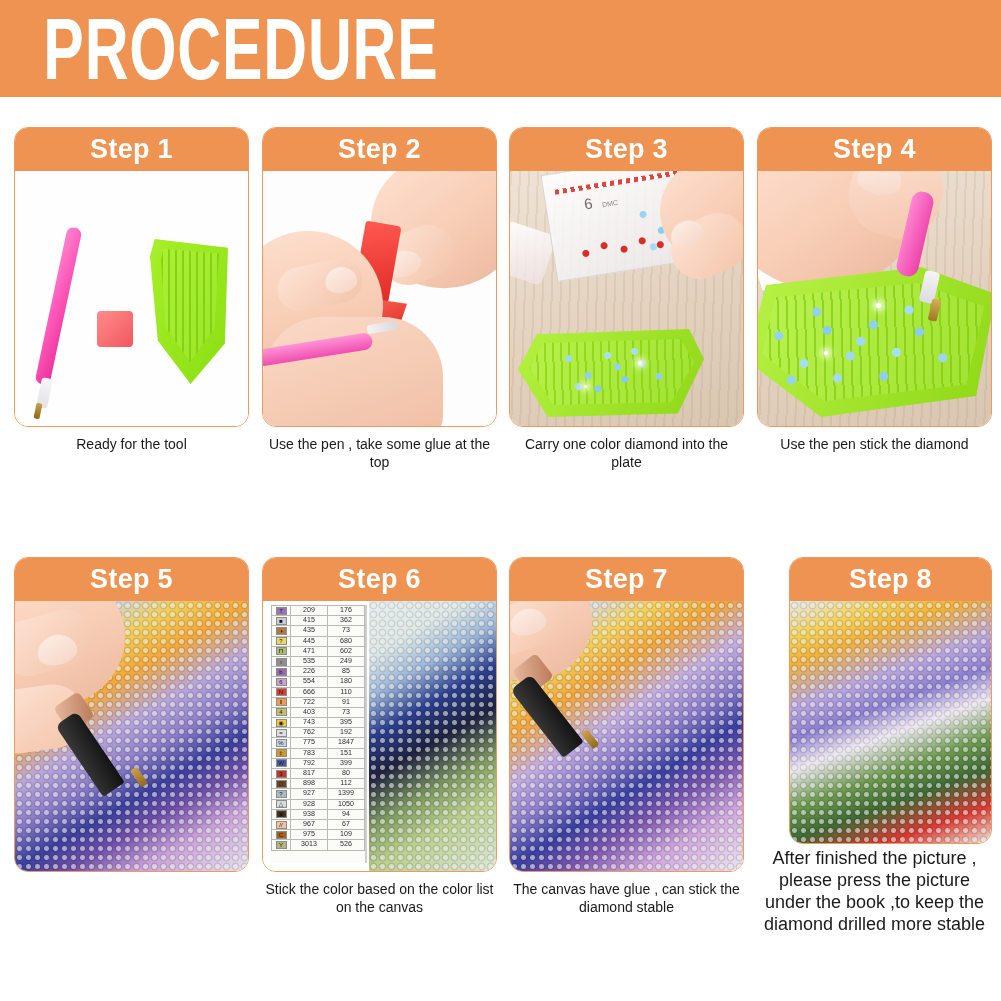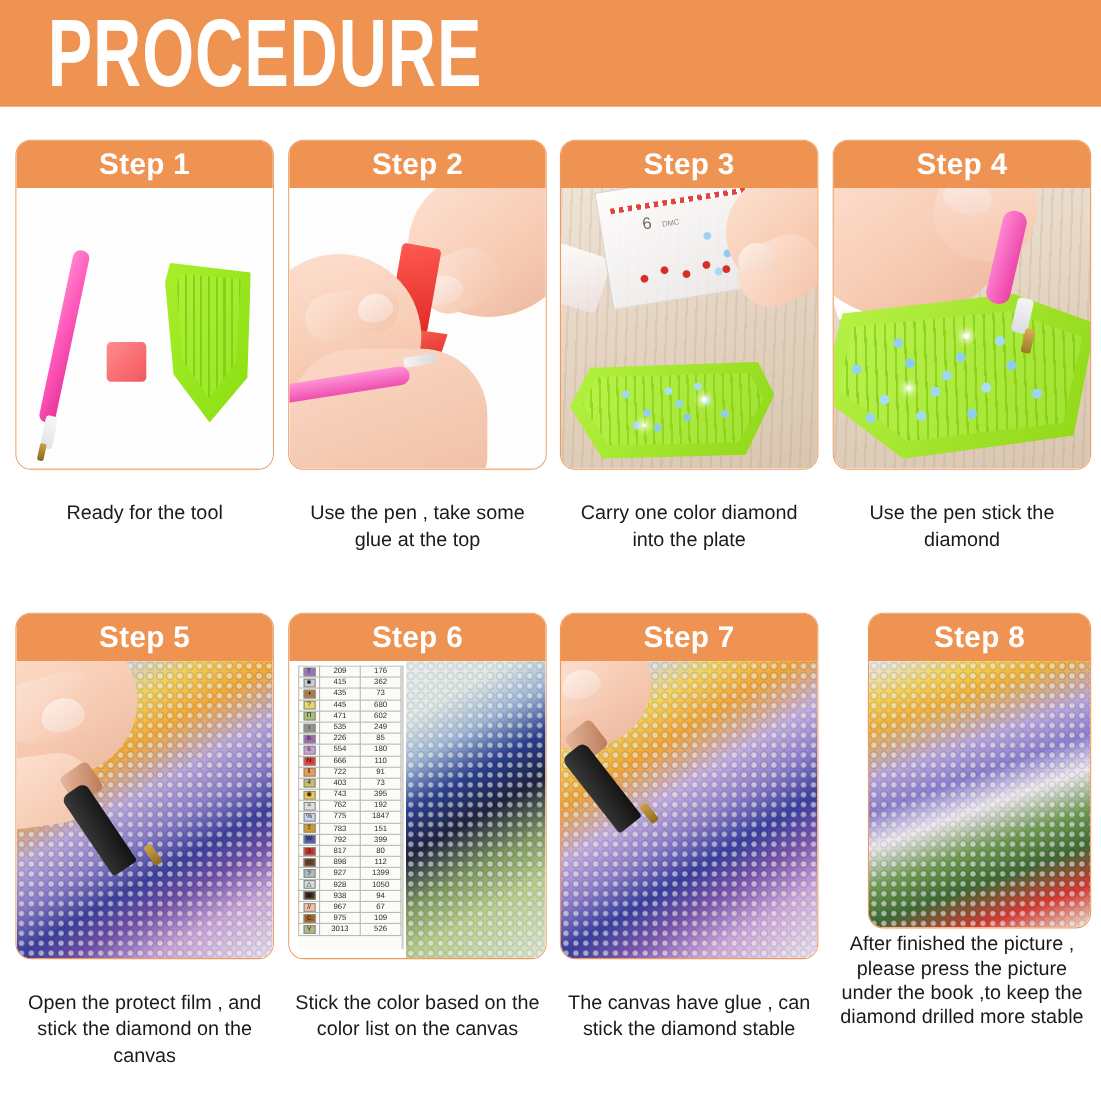--- a/index.html
+++ b/index.html
@@ -60,24 +60,24 @@
   }
   .photo {
     position: relative;
     width: 100%;
     height: calc(100% - 43px);
     overflow: hidden;
     background: #fff;
   }
 
   .caption {
-    margin-top: 28px;
+    margin-top: 8px;
     text-align: center;
     color: #1a1a1a;
-    font-size: 18px;
+    font-size: 14px;
     line-height: 1.32;
     padding: 0 2px;
   }
   .caption-sm { font-size: 18px; line-height: 1.22; margin-top: 4px; }
 
   
   .p1 { background: #fefefe; }
   .pen1 {
     position: absolute; left: 36px; top: 55px;
     width: 15px; height: 160px;
@@ -495,21 +495,20 @@
             <div class="mosaic m5"></div>
             <div class="hand" style="left:-40px;top:-34px;width:150px;height:140px;"></div>
             <div class="finger" style="left:-16px;top:14px;width:94px;height:56px;transform:rotate(-16deg);"></div>
             <div class="nail" style="left:22px;top:34px;width:40px;height:30px;transform:rotate(-14deg);"></div>
             <div class="finger" style="left:-30px;top:86px;width:100px;height:64px;transform:rotate(-8deg);"></div>
             <div class="pen-ring" style="left:44px;top:96px;transform:rotate(-34deg);"></div>
             <div class="pen-black" style="left:62px;top:110px;transform:rotate(-34deg);"></div>
             <div class="pen-nib" style="left:120px;top:166px;transform:rotate(-34deg);"></div>
           </div>
         </div>
-        <div class="caption">Open the protect film , and stick the diamond on the canvas</div>
       </div>
 
       <div class="card c2">
         <div class="card-frame frame-tall">
           <div class="step-header">
             <span class="step-header-label">Step 6</span>
           </div>
           <div class="photo">
             <div class="m6canvas">
               <div class="mosaic m6"></div>

